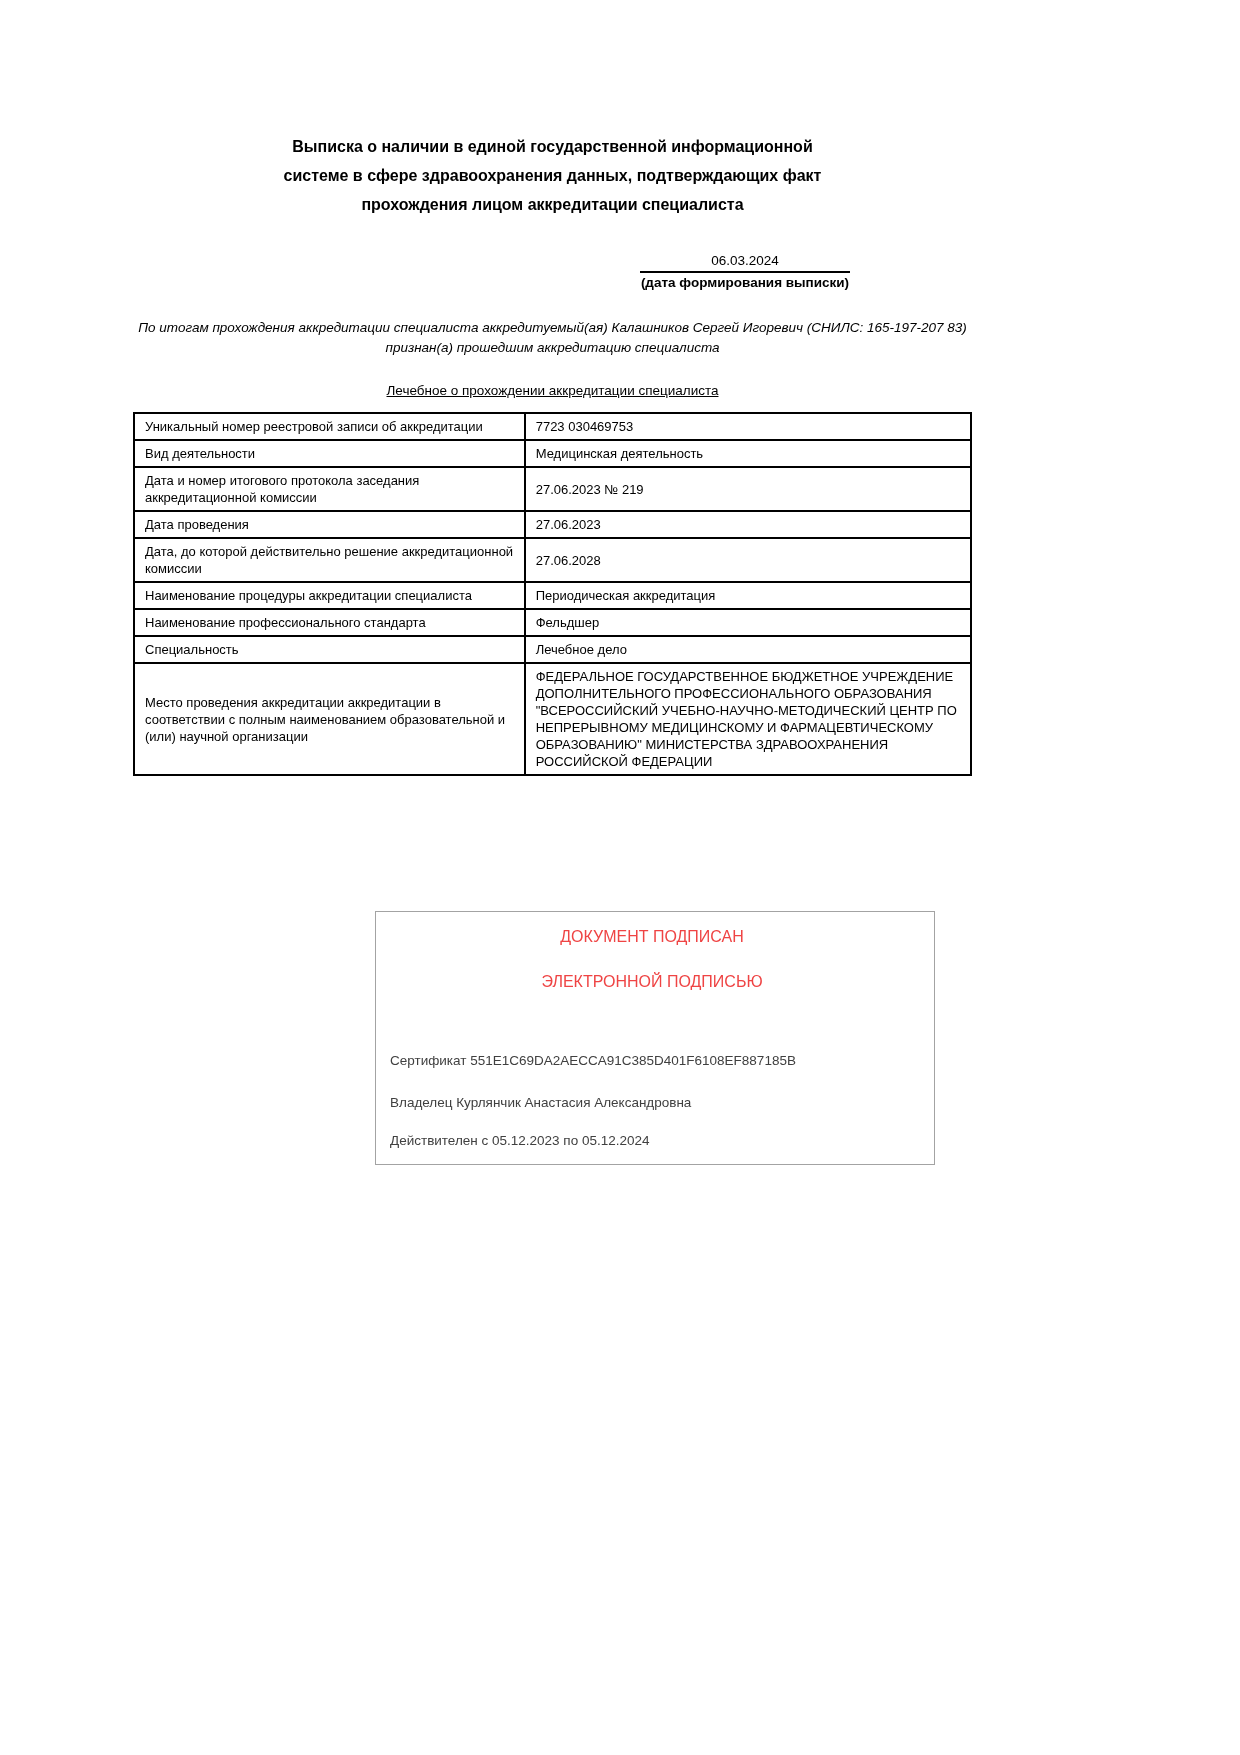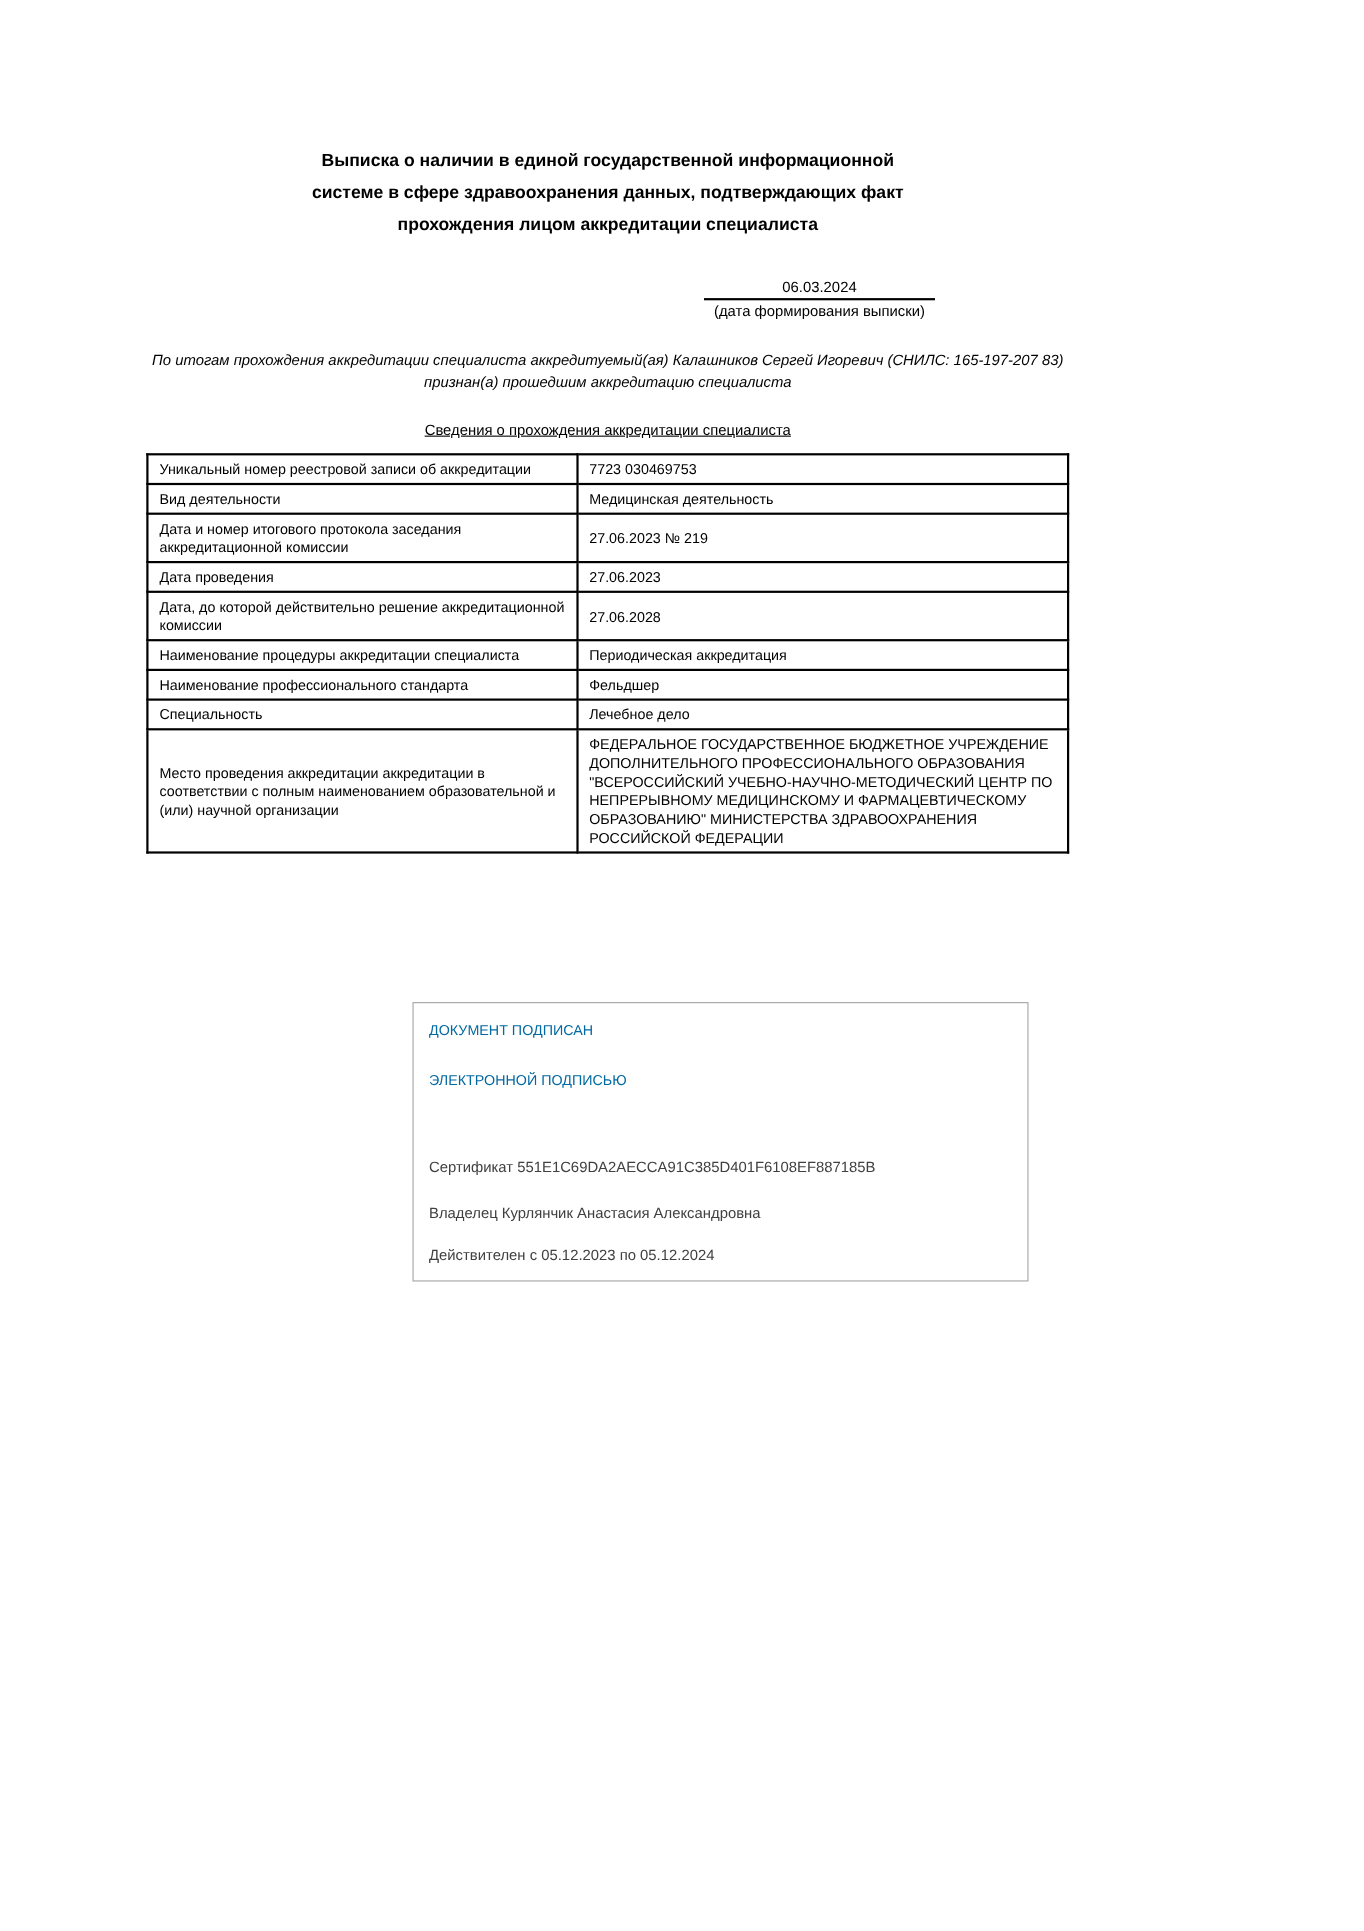--- a/index.html
+++ b/index.html
@@ -39,20 +39,21 @@
     font-size: 13.5px;
     line-height: 19px;
     border-bottom: 2px solid #000000;
     padding-bottom: 1px;
   }
   .date-caption {
     display: block;
     font-size: 13.5px;
     line-height: 18px;
     padding-top: 1px;
+    font-weight: bold;
   }
   .intro {
     margin-top: 26px;
     text-align: center;
     font-size: 13.5px;
     line-height: 20px;
     font-style: italic;
   }
   .section-heading {
     margin-top: 24px;
@@ -87,23 +88,24 @@
   .signature-box {
     width: 560px;
     margin-left: 242px;
     margin-top: 135px;
     border: 1px solid #a3a3a3;
     box-sizing: border-box;
     padding: 15px 20px 14px 14px;
     color: #9b9b9b;
   }
   .sig-header {
-    font-size: 13px;
+    text-align: center;
+    font-size: 16px;
     line-height: 20px;
-    color: #0369a1;
+    color: #ef4444;
   }
   .sig-header.second { margin-top: 25px; }
   .sig-detail {
     font-size: 13.5px;
     line-height: 18px;
     color: #404040;
   }
   .sig-detail.cert { margin-top: 60px; }
   .sig-detail.owner { margin-top: 24px; }
   .sig-detail.validity { margin-top: 20px; }
@@ -122,21 +124,21 @@
   <div class="date-block">
     <span class="date-value">06.03.2024</span>
     <span class="date-caption">(дата формирования выписки)</span>
   </div>
 
   <div class="intro">
     <div>По итогам прохождения аккредитации специалиста аккредитуемый(ая) Калашников Сергей Игоревич (СНИЛС: 165-197-207 83)</div>
     <div>признан(а) прошедшим аккредитацию специалиста</div>
   </div>
 
-  <div class="section-heading">Сведения о прохождения аккредитации специалиста</div>
+  <div class="section-heading">Лечебное о прохождении аккредитации специалиста</div>
 
 
   <table class="acc-table">
     <tbody>
       <tr>
         <td class="label-cell">Уникальный номер реестровой записи об аккредитации</td>
         <td class="value-cell">7723 030469753</td>
       </tr>
       <tr>
         <td class="label-cell">Вид деятельности</td>

